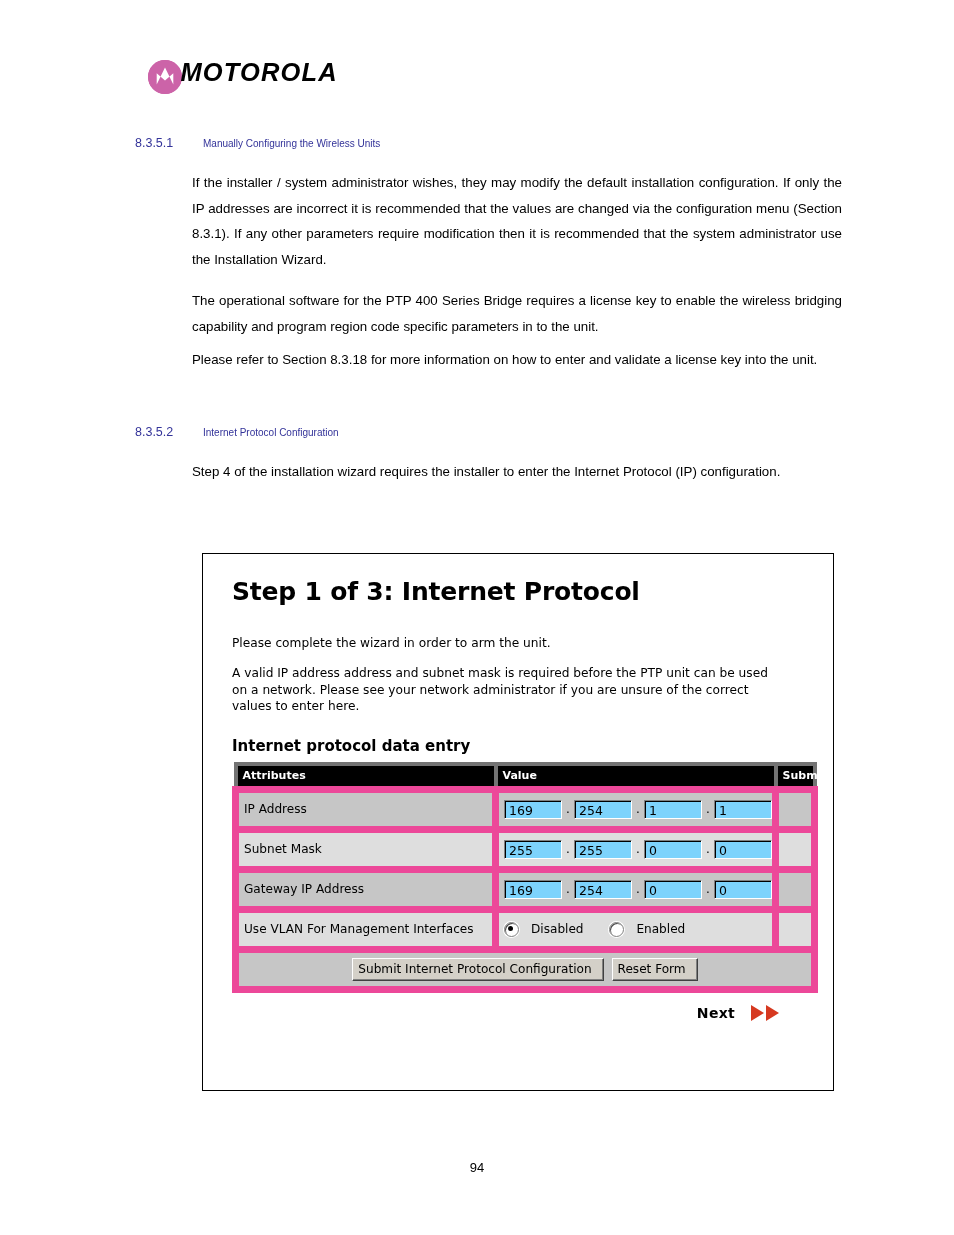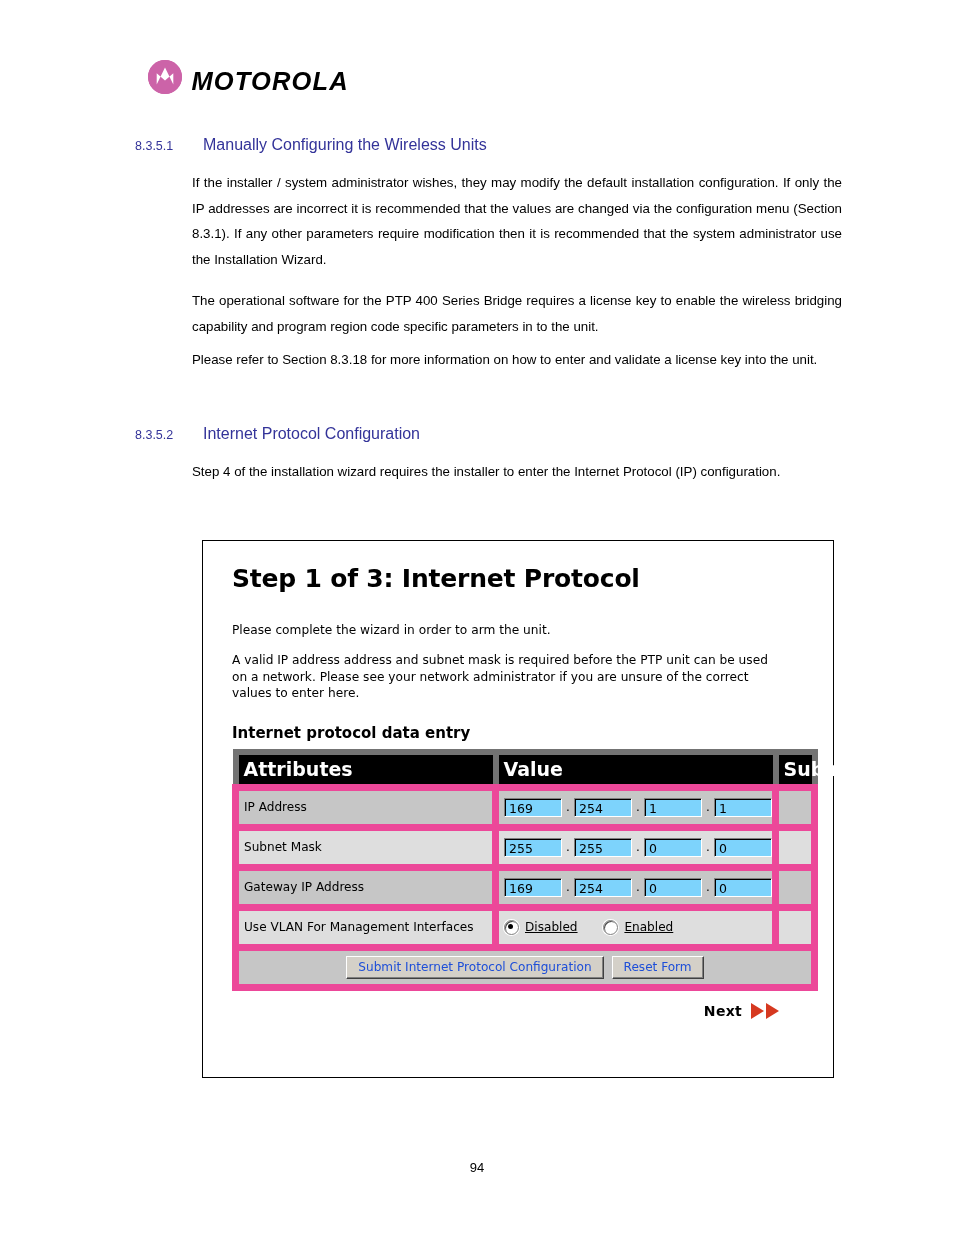--- a/index.html
+++ b/index.html
@@ -15,22 +15,21 @@
     overflow: hidden;
     color: #000;
   }
 
   
   .logo-block {
     position: absolute;
     left: 148px;
     top: 60px;
     display: flex;
-    align-items: flex-end;
-    gap: 11px;
+    align-items: flex-start;
   }
   .logo-mark {
     width: 34px;
     height: 34px;
     border-radius: 50%;
     background: #cc63a8;
     display: block;
     position: relative;
   }
   .logo-mark svg { display: block; }
@@ -50,39 +49,39 @@
     position: absolute;
     font-size: 12.5px;
     color: #333399;
     white-space: nowrap;
   }
   .sec-heading .num {
     display: inline-block;
     width: 68px;
   }
   .sec-heading .ttl {
-    font-size: 16px;
+    font-size: 10px;
   }
 
   
   .para {
     position: absolute;
     left: 192px;
     width: 650px;
     font-size: 13.3px;
     line-height: 25.6px;
     text-align: justify;
     color: #000;
   }
 
   
   .shot {
     position: absolute;
     left: 202px;
-    top: 540px;
+    top: 553px;
     width: 632px;
     height: 538px;
     border: 1.5px solid #000;
     background: #ffffff;
     box-sizing: border-box;
     font-family: "DejaVu Sans", sans-serif;
   }
   .shot-inner {
     padding: 24px 26px 0 29px;
   }
@@ -117,22 +116,22 @@
     width: 579px;
     table-layout: fixed;
     font-size: 12.1px;
   }
   table.ip-table th {
     background: #000000;
     color: #ffffff;
     text-align: left;
     font-weight: bold;
     padding: 3px 0 4px 5px;
-    border: 6px solid #737373;
-    font-size: 19px;
+    border: 4px solid #737373;
+    font-size: 11px;
   }
   table.ip-table td {
     padding: 0;
     border: 7px solid #ec4899;
     height: 33px;
     vertical-align: middle;
   }
   .c-attr { padding-left: 5px !important; }
   .row-a td { background: #c6c6c6; }
   .row-b td { background: #dedede; }
@@ -163,24 +162,23 @@
     width: 12px;
     text-align: center;
     vertical-align: middle;
     font-size: 12px;
     color: #000;
   }
 
   .radio-wrap {
     display: inline-flex;
     align-items: center;
-    gap: 6px;
+    gap: 12px;
     margin-right: 22px;
     vertical-align: middle;
-    text-decoration: underline;
   }
   .radio {
     width: 13px;
     height: 13px;
     border-radius: 50%;
     background: #ffffff;
     border: 1px solid #808080;
     box-shadow: inset 1px 1px 0 #4d4d4d, 0 0 0 1px #ffffff;
     position: relative;
     display: inline-block;
@@ -204,34 +202,34 @@
     height: 31px;
   }
   .btn {
     display: inline-block;
     background: #d4d0c8;
     border: 1px solid;
     border-color: #ffffff #404040 #404040 #ffffff;
     box-shadow: inset -1px -1px 0 #808080;
     font-family: "DejaVu Sans", sans-serif;
     font-size: 12.1px;
-    color: #1d4ed8;
-    padding: 3px 11px 4px 11px;
+    color: #000000;
+    padding: 3px 11px 4px 5px;
     margin: 0 4px;
     line-height: 14px;
   }
 
   
   .next-row {
     margin-top: 12px;
     padding-right: 28px;
     display: flex;
     align-items: center;
     justify-content: flex-end;
-    gap: 9px;
+    gap: 16px;
   }
   .next-label {
     font-family: "DejaVu Sans", sans-serif;
     font-size: 14px;
     font-weight: bold;
     color: #000;
     letter-spacing: 0.3px;
   }
   .arrows { display: inline-flex; gap: 2px; align-items: center; }
   .arrow {

